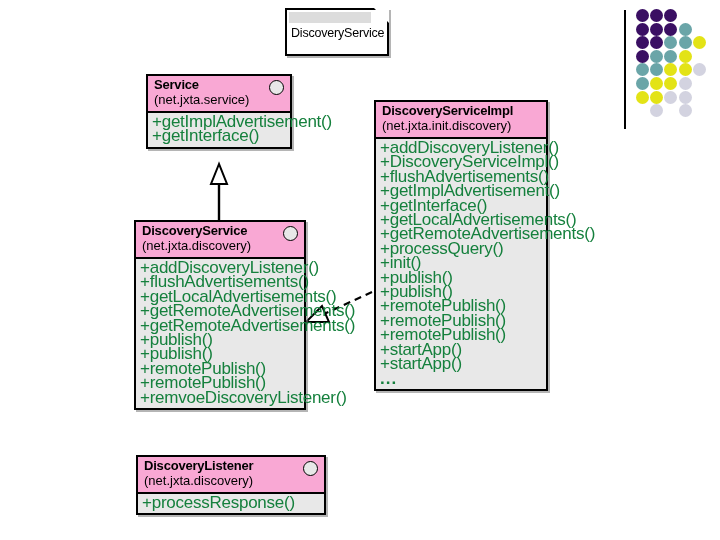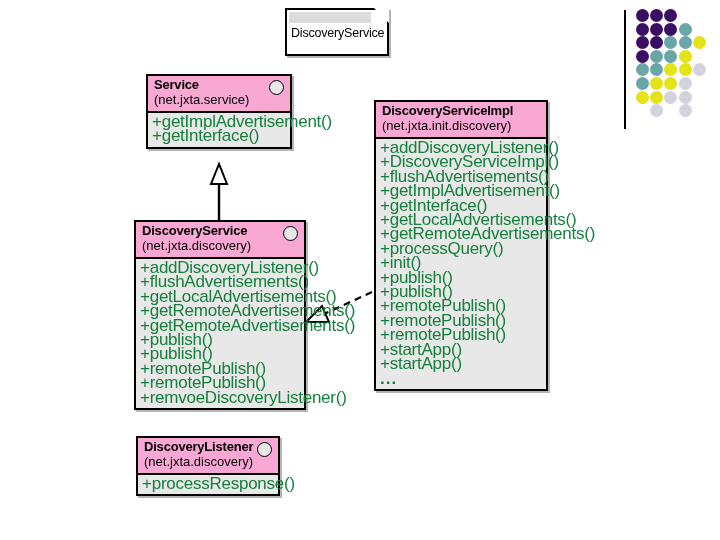--- a/index.html
+++ b/index.html
@@ -72,21 +72,21 @@
     letter-spacing: -0.25px;
   }
   .uml-ops div.ellipsis {
     letter-spacing: 1px;
     font-weight: bold;
   }
 
   
   #box-service      { left: 146px; top: 74px;  width: 146px; }
   #box-discsvc      { left: 134px; top: 220px; width: 172px; }
-  #box-disclistener { left: 136px; top: 436px; width: 144px; }
+  #box-disclistener { left: 136px; top: 455px; width: 190px; }
   #box-discimpl     { left: 374px; top: 100px; width: 174px; }
 
   
   #note {
     position: absolute;
     left: 285px;
     top: 8px;
     width: 104px;
     height: 48px;
     border: 2px solid #000;

